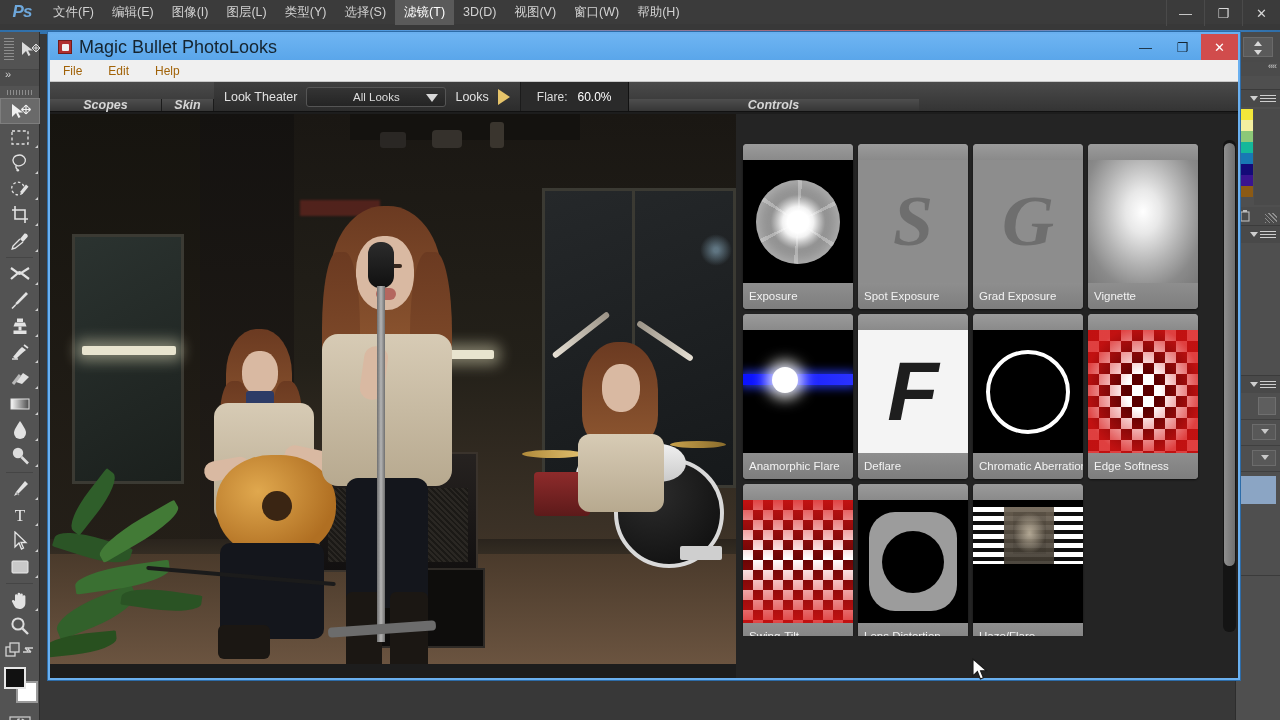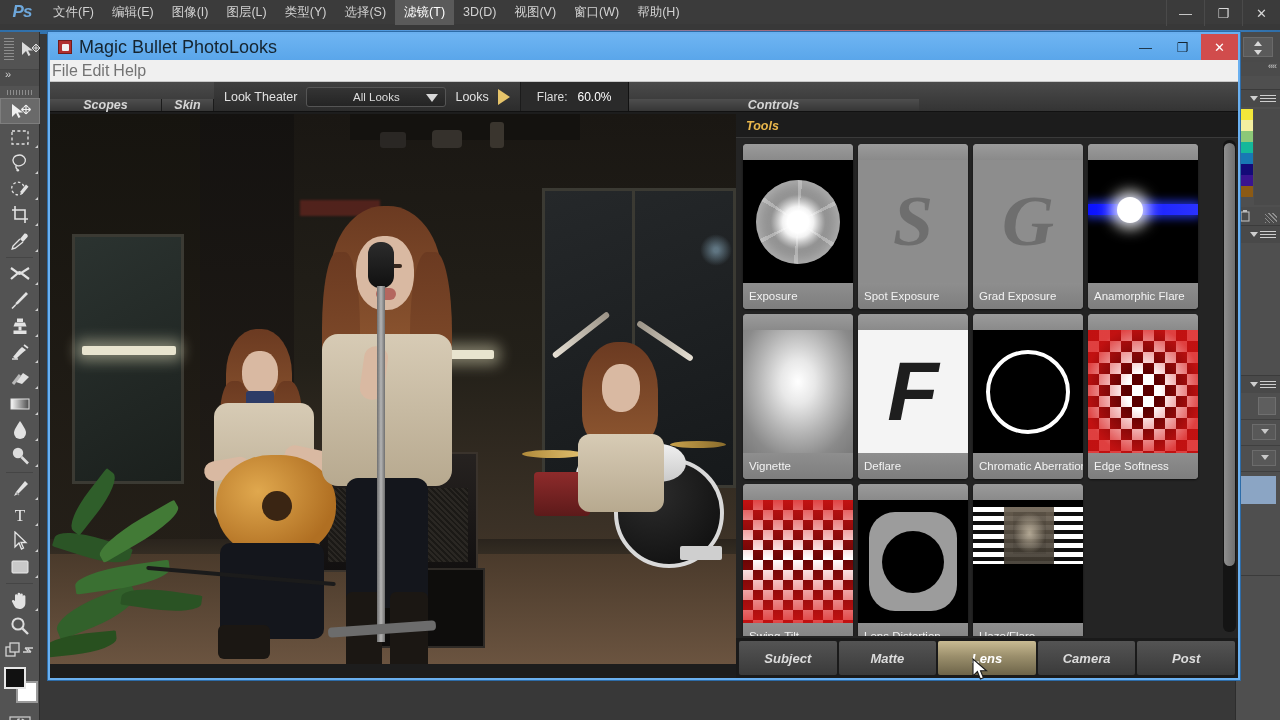--- a/index.html
+++ b/index.html
@@ -112,21 +112,21 @@
   .mb-title-text { font-size: 18px; color: #15242f; }
   .mb-winbtns { position: absolute; right: 0; top: 0; height: 26px; display: flex; }
   .mb-wb { width: 37px; height: 26px; display:flex; align-items:center; justify-content:center;
            color:#15242f; font-size: 13px; }
   .mb-wb.close { background: #d14c4c; color: #fff; }
 
   .mb-menu {
     height: 22px; background: #f0f0f0; display: flex; align-items: center;
     border-bottom: 1px solid #c8c8c8;
   }
-  .mb-menu-item { font-size: 16px; color: #737373; padding: 2px 2px; }
+  .mb-menu-item { font-size: 12px; color: #a16207; padding: 2px 13px; }
 
   .mb-toolbar {
     height: 30px; background: linear-gradient(to bottom,#4a4a4a,#343434);
     display: flex; align-items: stretch; border-bottom: 1px solid #111;
   }
   .tb-seg {
     display:flex; align-items:center; justify-content:center; padding: 0 14px;
     border-right: 1px solid #1b1b1b;
     font-size: 12.5px; color: #d6d6d6;
     background: linear-gradient(to bottom,#4e4e4e,#363636);
@@ -640,23 +640,20 @@
           <div class="leaf" style="left:48px;bottom:124px;width:92px;height:20px;transform:rotate(-30deg);background:#427a36"></div>
           <div class="leaf" style="left:16px;bottom:156px;width:70px;height:20px;transform:rotate(-52deg);background:#2f5e2a"></div>
           <div class="leaf" style="left:70px;bottom:54px;width:80px;height:20px;transform:rotate(8deg);background:#2a5324"></div>
           <div class="leaf" style="left:-6px;bottom:10px;width:74px;height:20px;transform:rotate(-6deg);background:#28501f"></div>
         </div>
 
         <div class="ph" style="left:96px;bottom:86px;width:190px;height:4px;background:#1b1b1b;border-radius:3px;transform:rotate(5deg)"></div>
       </div>
 
       <div class="right-pane">
-        <div class="tools-head">
-          <span>Tools</span>
-        </div>
 
         <div class="tools-grid" id="tiles-host">
             <div class="tile">
               <div class="cap-top"></div>
               <div class="thumb">
                 <div style="position:absolute;inset:0;background:#000"></div>
                 <div style="position:absolute;left:50%;top:50%;width:84px;height:84px;margin:-42px 0 0 -42px;border-radius:50%;background:radial-gradient(circle at 50% 50%,#ffffff 18%,#f2f2f2 26%,#8c8c8c 46%,#6b6b6b 70%,#9a9a9a 100%);box-shadow:0 0 16px 5px rgba(255,255,255,.55) inset"></div>
                 <div style="position:absolute;left:50%;top:50%;width:84px;height:84px;margin:-42px 0 0 -42px;border-radius:50%;background:conic-gradient(from 0deg,rgba(255,255,255,.28) 0 6deg,transparent 6deg 60deg,rgba(255,255,255,.28) 60deg 66deg,transparent 66deg 120deg,rgba(255,255,255,.28) 120deg 126deg,transparent 126deg 180deg,rgba(255,255,255,.28) 180deg 186deg,transparent 186deg 240deg,rgba(255,255,255,.28) 240deg 246deg,transparent 246deg 300deg,rgba(255,255,255,.28) 300deg 306deg,transparent 306deg 360deg)"></div>
               </div>
               <div class="cap">Exposure</div>
@@ -675,32 +672,32 @@
               <div class="thumb">
                 <div style="position:absolute;inset:0;background:#8d8d8d;display:flex;align-items:center;justify-content:center">
                   <span style="font:italic bold 72px 'Liberation Serif',serif;color:#6e6e6e">G</span>
                 </div>
               </div>
               <div class="cap">Grad Exposure</div>
             </div>
             <div class="tile">
               <div class="cap-top"></div>
               <div class="thumb">
+                <div style="position:absolute;inset:0;background:radial-gradient(ellipse at 50% 42%,#ffffff 0%,#e8e8e8 22%,#b4b4b4 52%,#8a8a8a 78%,#7a7a7a 100%)"></div>
+              </div>
+              <div class="cap">Vignette</div>
+            </div>
+            <div class="tile">
+              <div class="cap-top"></div>
+              <div class="thumb">
                 <div style="position:absolute;inset:0;background:#000"></div>
                 <div style="position:absolute;left:0;right:0;top:36%;height:11px;background:linear-gradient(to right,#0a12ff,#2a32ff);box-shadow:0 0 10px 3px rgba(40,60,255,.8)"></div>
                 <div style="position:absolute;left:26%;top:30%;width:26px;height:26px;border-radius:50%;background:#fff;box-shadow:0 0 14px 6px rgba(255,255,255,.85)"></div>
               </div>
               <div class="cap">Anamorphic Flare</div>
-            </div>
-            <div class="tile">
-              <div class="cap-top"></div>
-              <div class="thumb">
-                <div style="position:absolute;inset:0;background:radial-gradient(ellipse at 50% 42%,#ffffff 0%,#e8e8e8 22%,#b4b4b4 52%,#8a8a8a 78%,#7a7a7a 100%)"></div>
-              </div>
-              <div class="cap">Vignette</div>
             </div>
             <div class="tile">
               <div class="cap-top"></div>
               <div class="thumb">
                 <div style="position:absolute;inset:0;background:#f4f4f4;display:flex;align-items:center;justify-content:center">
                   <span style="font:italic bold 84px 'Liberation Sans',sans-serif;color:#1e1e1e">F</span>
                 </div>
               </div>
               <div class="cap">Deflare</div>
             </div>
@@ -746,27 +743,20 @@
                 <div style="position:absolute;left:36%;top:10%;width:30%;height:34%;background:radial-gradient(ellipse,#d9cdb6 0%,rgba(40,36,30,.2) 70%);opacity:.7"></div>
               </div>
               <div class="cap">Haze/Flare</div>
             </div>
           </div>
 
         <div class="scrollbar">
           <div class="scrollthumb"></div>
         </div>
 
-        <div class="tabbar">
-          <div class="tab">Subject</div>
-          <div class="tab">Matte</div>
-          <div class="tab active">Lens</div>
-          <div class="tab">Camera</div>
-          <div class="tab">Post</div>
-        </div>
       </div>
     </div>
   </div>
 
   <div class="cursor">
     <svg width="18" height="24" viewBox="0 0 18 24">
         <path d="M1 1 L1 18 L5.4 13.6 L8.4 21 L11.4 19.7 L8.5 12.8 L14.5 12.8 Z" fill="#fff" stroke="#1a1a1a" stroke-width="1.1"></path>
       </svg>
   </div>
 

